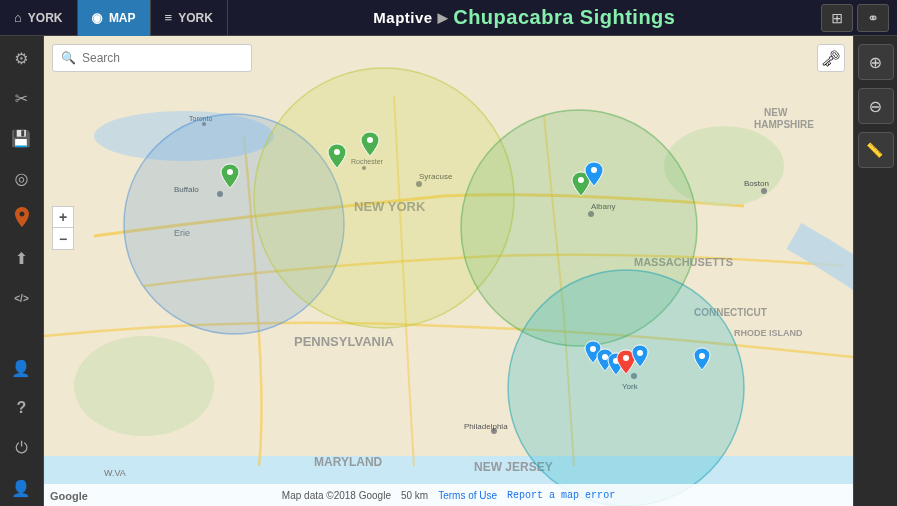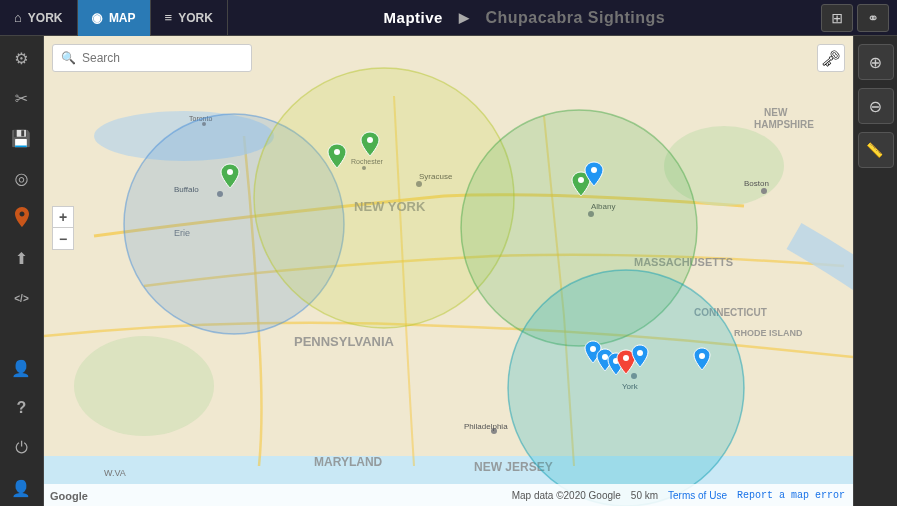--- a/index.html
+++ b/index.html
@@ -34,24 +34,24 @@
     .top-bar-title {
       flex: 1;
       text-align: center;
       color: #fff;
       font-size: 15px;
       font-weight: bold;
       letter-spacing: 0.5px;
       display: flex;
       align-items: center;
       justify-content: center;
-      gap: 16px;
+      gap: 5px;
     }
     .breadcrumb-arrow { color: #aaa; font-size: 13px; }
-    .breadcrumb-current { color: #737373; font-size: 16px; }
+    .breadcrumb-current { color: #86efac; font-size: 20px; }
     .top-bar-right {
       display: flex;
       align-items: center;
       padding-right: 8px;
       gap: 4px;
     }
     .top-bar-icon-btn {
       width: 32px; height: 28px;
       background: #333;
       border: 1px solid #555;
@@ -172,21 +172,21 @@
     }
 
     
     .map-bottom-bar {
       position: absolute;
       bottom: 0; left: 0; right: 0;
       height: 22px;
       background: rgba(255,255,255,0.85);
       display: flex;
       align-items: center;
-      justify-content: flex-end;
+      justify-content: center;
       padding: 0 8px;
       font-size: 10px;
       color: #555;
       gap: 10px;
       z-index: 10;
     }
 
     
     .map-bg {
       position: absolute;
@@ -370,21 +370,21 @@
 
     <div style="position:absolute; top:8px; right:8px; z-index:10; background:#fff; border:1px solid #ccc; border-radius:3px; width:28px; height:28px; display:flex; align-items:center; justify-content:center; cursor:pointer; font-size:16px;">🗝</div>
 
     <div class="map-zoom">
       <div class="zoom-btn">+</div>
       <div class="zoom-btn" style="border-top:none;">−</div>
     </div>
 
     <div class="map-bottom-bar">
       <span style="position:absolute;left:6px;bottom:4px;font-size:11px;color:#666;font-weight:bold;">Google</span>
-      <span>Map data ©2020 Google</span>
+      <span>Map data ©2018 Google</span>
       <span>50 km</span>
       <span style="color:#1a73e8;cursor:pointer;">Terms of Use</span>
       <span style="color:#1a73e8;cursor:pointer;font-family:Liberation Mono, monospace;">Report a map error</span>
     </div>
   </div>
 
   <div class="right-sidebar">
     <div class="right-icon-btn">
       <span>⊕</span>
     </div>

